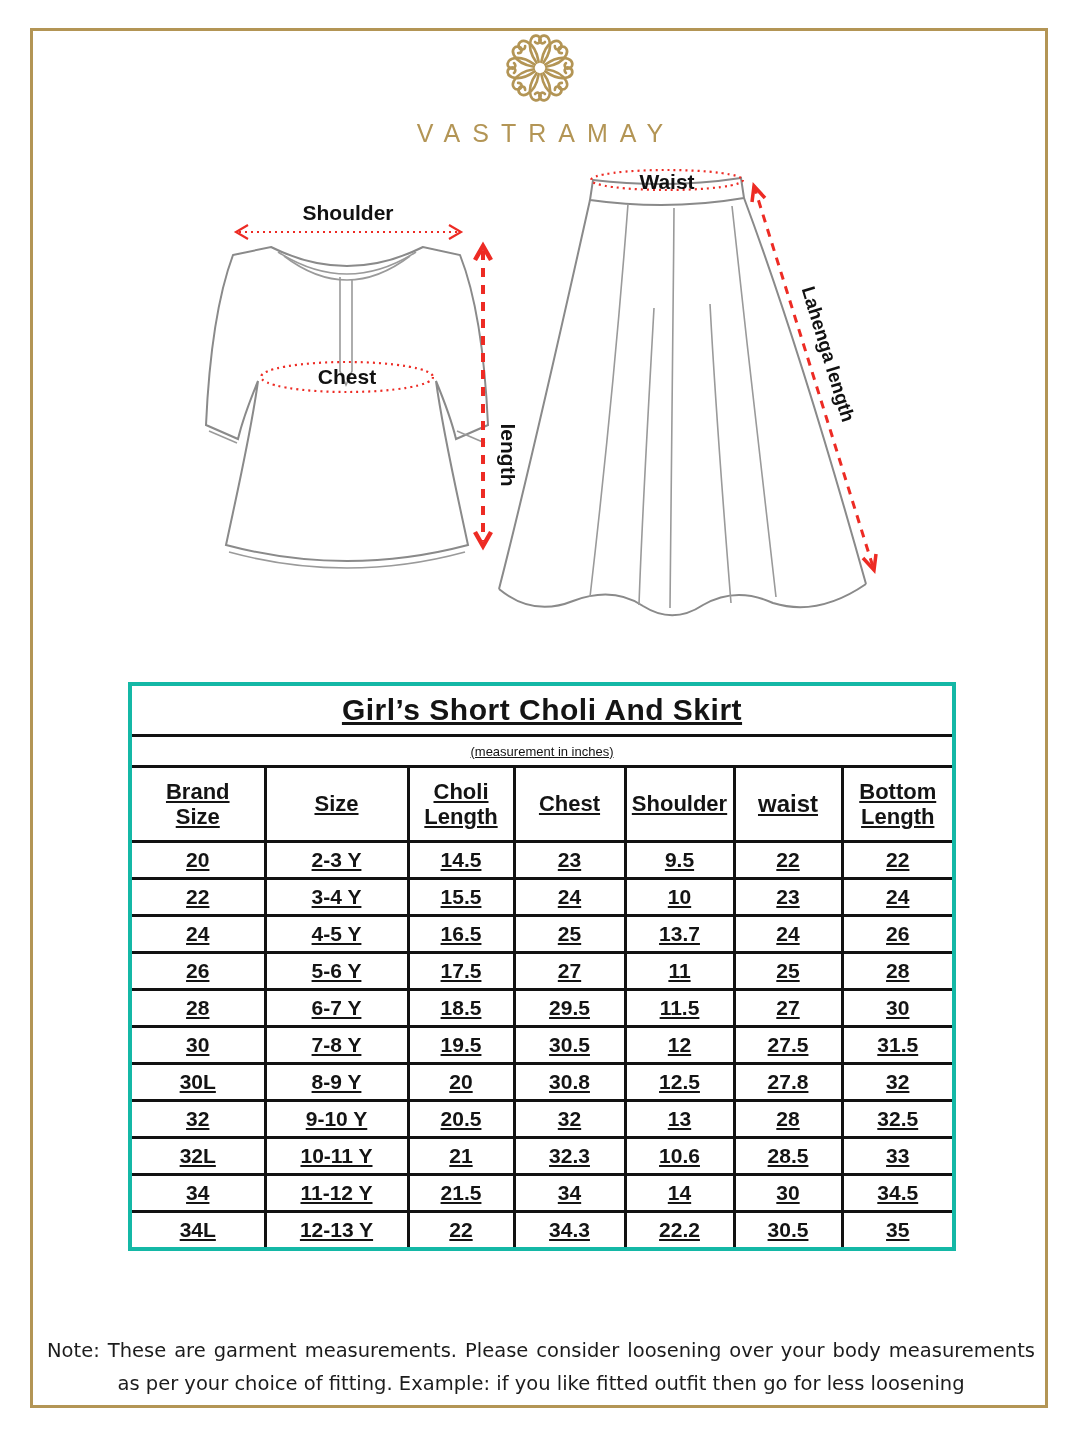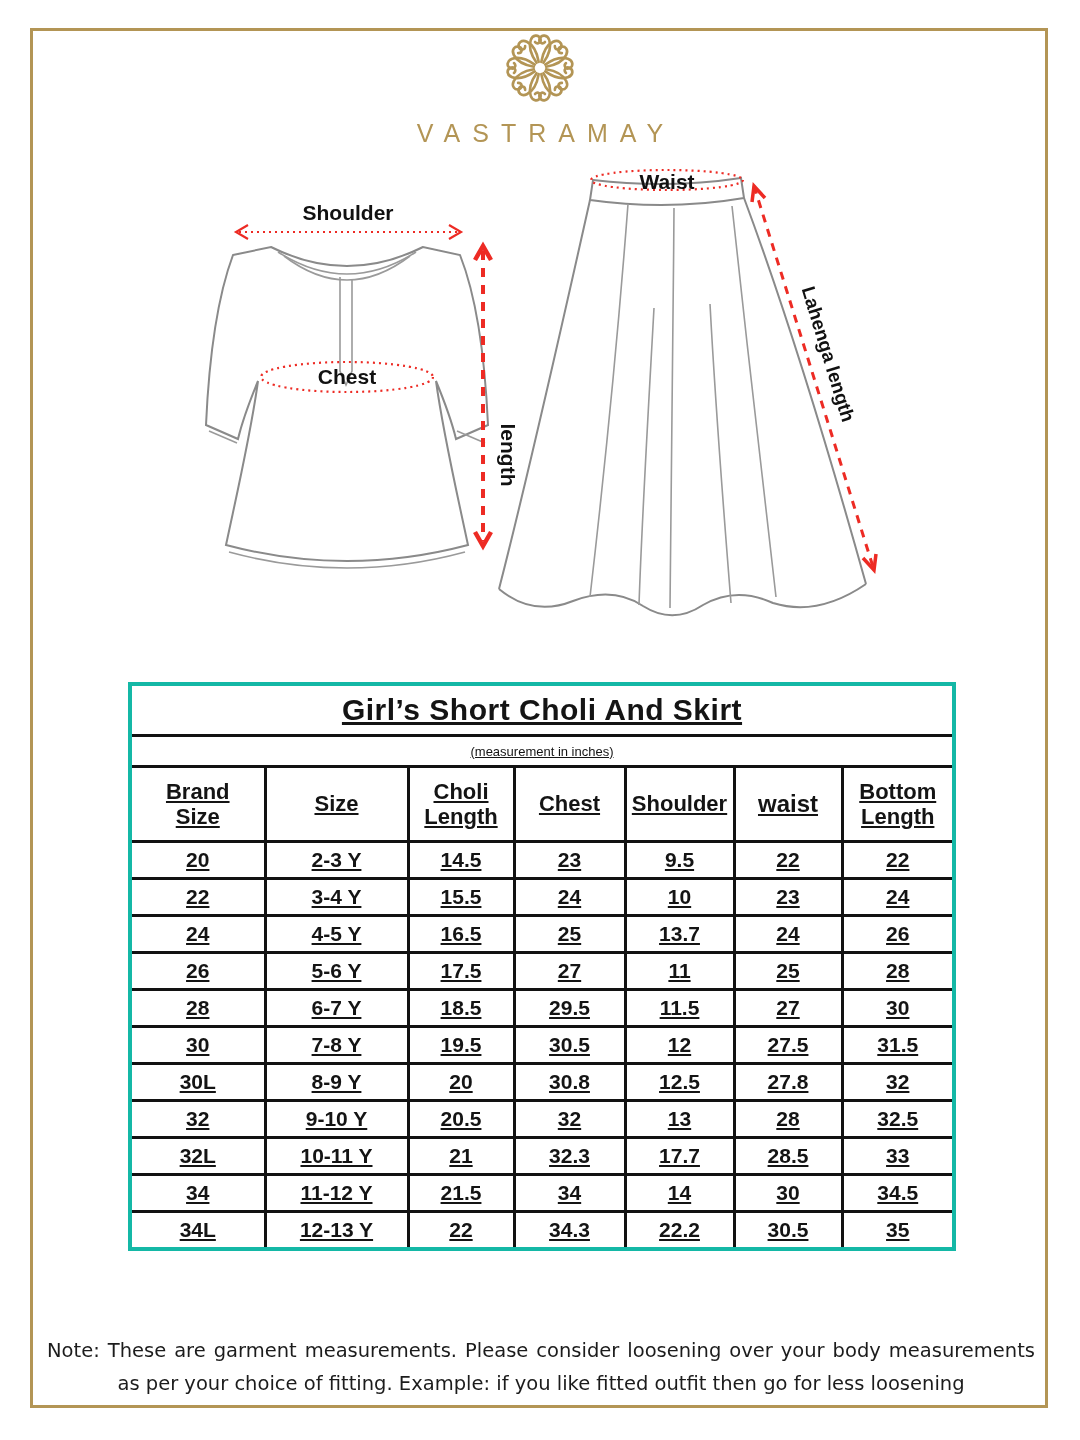--- a/index.html
+++ b/index.html
@@ -245,21 +245,21 @@
           <td>32</td>
           <td>13</td>
           <td>28</td>
           <td>32.5</td>
         </tr>
         <tr>
           <td>32L</td>
           <td>10-11 Y</td>
           <td>21</td>
           <td>32.3</td>
-          <td>17.7</td>
+          <td>10.6</td>
           <td>28.5</td>
           <td>33</td>
         </tr>
         <tr>
           <td>34</td>
           <td>11-12 Y</td>
           <td>21.5</td>
           <td>34</td>
           <td>14</td>
           <td>30</td>

